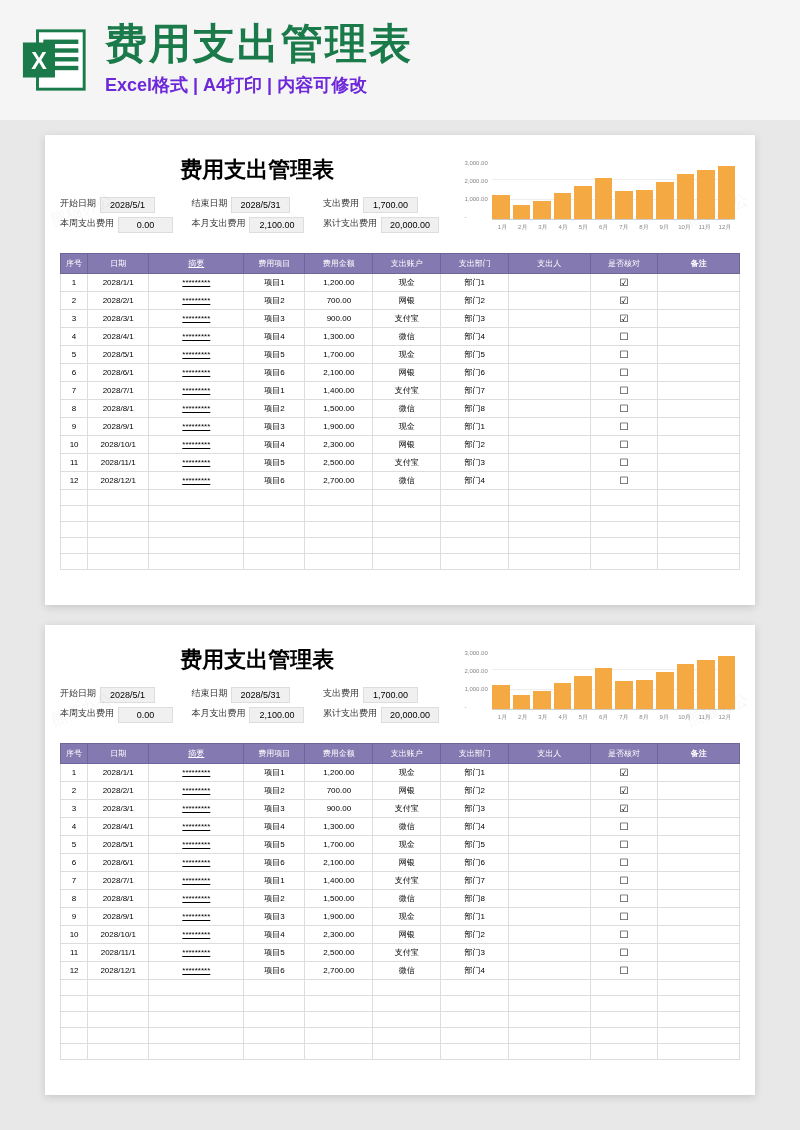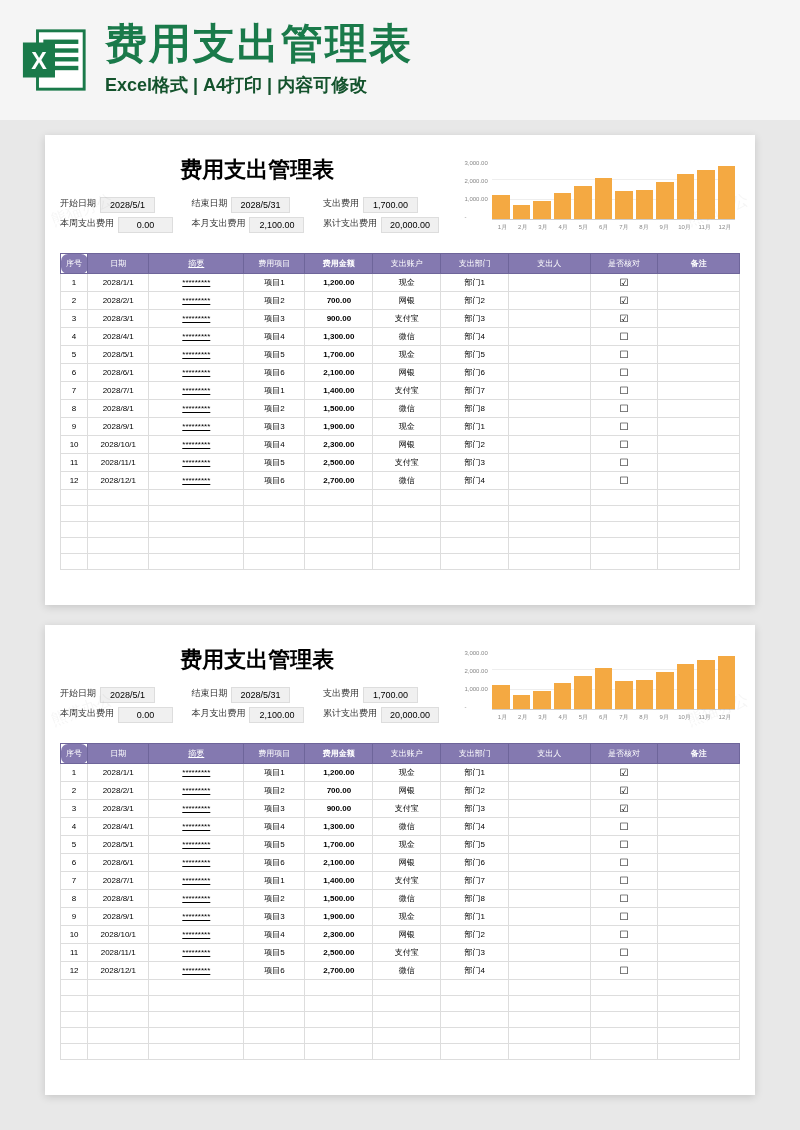--- a/index.html
+++ b/index.html
@@ -2,21 +2,21 @@
 <html><head>
 <meta charset="utf-8">
 <style>
 *{margin:0;padding:0;box-sizing:border-box;}
 body{width:800px;height:1130px;background:#e8e8e8;font-family:"Microsoft YaHei",sans-serif;position:relative;overflow:hidden;}
 .header-banner{height:120px;background:#f5f5f5;display:flex;align-items:center;padding:10px 20px;gap:15px;}
 .excel-icon{width:70px;height:70px;position:relative;}
 .excel-icon svg{width:100%;height:100%;}
 .banner-text{flex:1;}
 .banner-title{font-size:42px;font-weight:900;color:#1a7a4a;letter-spacing:2px;line-height:1;}
-.banner-sub{font-size:18px;color:#14532d;margin-top:8px;font-weight:600;}
+.banner-sub{font-size:18px;color:#6d28d9;margin-top:8px;font-weight:600;}
 .page-area{padding:15px 45px;}
 .sheet{background:#fff;box-shadow:0 2px 8px rgba(0,0,0,0.15);padding:20px 15px;margin-bottom:20px;position:relative;height:470px;}
 .sheet-header{display:flex;gap:10px;}
 .sheet-title-area{flex:0 0 58%;}
 .sheet-title{font-size:22px;font-weight:900;text-align:center;margin-bottom:12px;}
 .summary{font-size:9px;}
 .summary-row{display:flex;margin-bottom:4px;}
 .summary-cell{flex:1;display:flex;}
 .summary-label{color:#333;margin-right:4px;white-space:nowrap;}
 .summary-value{background:#f0f0f0;padding:2px 8px;min-width:55px;display:inline-block;text-align:center;border:1px solid #ddd;}
@@ -25,25 +25,25 @@
 .chart-bars{position:absolute;left:28px;right:5px;top:5px;height:60px;display:flex;align-items:flex-end;gap:3px;border-bottom:1px solid #ccc;}
 .chart-bars::before,.chart-bars::after{content:'';position:absolute;left:0;right:0;border-top:1px solid #eee;}
 .chart-bars::before{top:33%;}
 .chart-bars::after{top:66%;}
 .bar{flex:1;background:#f4a942;position:relative;z-index:1;}
 .chart-xlabels{position:absolute;left:28px;right:5px;top:68px;display:flex;color:#888;}
 .chart-xlabels span{flex:1;text-align:center;}
 .data-table{width:100%;border-collapse:collapse;font-size:8px;margin-top:8px;}
 .data-table th{background:#8479b0;color:#fff;padding:4px 2px;font-weight:normal;border:1px solid #6e659a;}
 .data-table td{border:1px solid #ddd;padding:3px 2px;text-align:center;height:16px;}
-.data-table th:nth-child(1),.data-table td:nth-child(1){width:4%;border-radius:7px;}
+.data-table th:nth-child(1),.data-table td:nth-child(1){width:4%;}
 .data-table th:nth-child(2),.data-table td:nth-child(2){width:9%;}
 .data-table th:nth-child(3),.data-table td:nth-child(3){width:14%;text-decoration:underline;}
 .data-table th:nth-child(4),.data-table td:nth-child(4){width:9%;}
-.data-table th:nth-child(5),.data-table td:nth-child(5){width:10%;font-weight:bold;}
+.data-table th:nth-child(5),.data-table td:nth-child(5){width:10%;}
 .data-table th:nth-child(6),.data-table td:nth-child(6){width:10%;}
 .data-table th:nth-child(7),.data-table td:nth-child(7){width:10%;}
 .data-table th:nth-child(8),.data-table td:nth-child(8){width:12%;}
 .data-table th:nth-child(9),.data-table td:nth-child(9){width:10%;}
 .data-table th:nth-child(10),.data-table td:nth-child(10){width:12%;font-weight:bold;}
 .check{font-size:10px;}
 .watermark{position:absolute;color:rgba(0,0,0,0.04);font-size:16px;transform:rotate(-20deg);pointer-events:none;}
 .wm1{top:200px;left:50px;}
 .wm2{top:200px;right:50px;}
 .wm3{top:700px;left:50px;}

